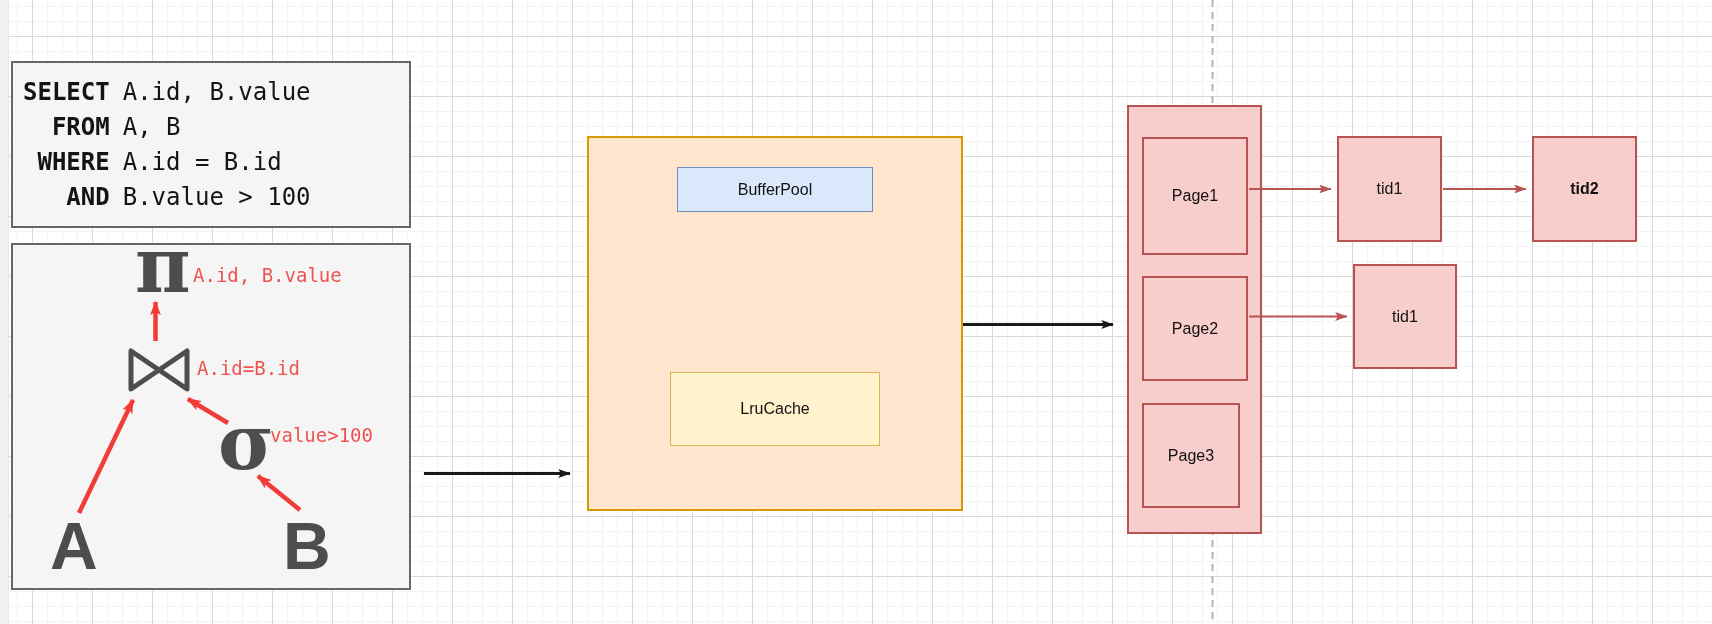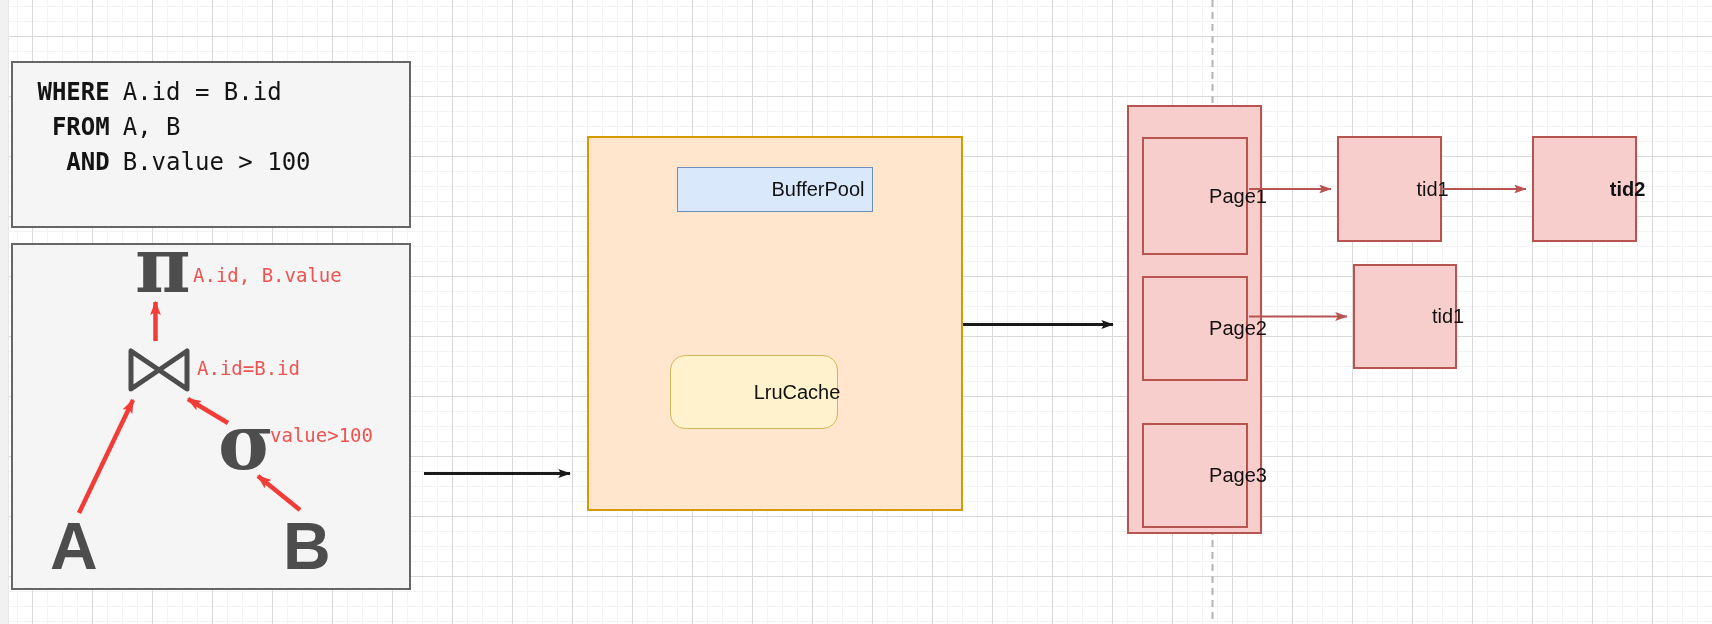--- a/index.html
+++ b/index.html
@@ -32,39 +32,42 @@
   
   .op-sym{position:absolute;color:#4d4d4d;font-family:"DejaVu Serif",serif;font-weight:bold;line-height:76px;font-size:76px;}
   .rel-sym{position:absolute;color:#4d4d4d;font-family:"Liberation Sans",sans-serif;font-weight:bold;font-size:66px;line-height:66px;}
   .ra-label{position:absolute;color:#ee5350;font-family:"DejaVu Sans Mono",monospace;font-size:19px;line-height:19px;white-space:nowrap;}
 
   
   .orange-box{background:#ffe6cc;border:2px solid #d79b00;}
   .blue-box{background:#dae8fc;border:1.5px solid #6c8ebf;}
   .yellow-box{background:#fff2cc;border:1.5px solid #d6b656;}
   .pink-box{background:#f8cecc;border:2px solid #b85450;}
-  .lbl{display:flex;align-items:center;justify-content:center;font-size:20px;color:#111;width:100%;height:100%;padding-left:43px;}
+  .lbl{display:flex;align-items:center;justify-content:center;font-size:16px;color:#111;width:100%;height:100%;}
 </style>
 </head>
 <body>
 
 <div class="stage">
 
   <div class="canvas-edge"></div>
 
   <svg class="svg-layer" width="1712" height="624">
     <line x1="1212.5" y1="0" x2="1212.5" y2="624" stroke="#b3b3b3" stroke-width="2" stroke-dasharray="7 5"></line>
   </svg>
 
   <div class="shape gray-panel sql-box" style="left:11px;top:61px;width:400px;height:167px;">
     <span class="sql-line">
-      <span class="sql-kw">WHERE</span><span>A.id = B.id</span>
+      <span class="sql-kw">SELECT</span><span>A.id, B.value</span>
     </span>
     <span class="sql-line">
       <span class="sql-kw">FROM</span><span>A, B</span>
+    </span>
+    <span class="sql-line">
+      <span class="sql-kw">WHERE</span><span>A.id = B.id</span>
     </span>
     <span class="sql-line">
       <span class="sql-kw">AND</span><span>B.value &gt; 100</span>
     </span>
   </div>
 
   <div class="shape gray-panel" style="left:11px;top:243px;width:400px;height:347px;">
 
     <span class="op-sym" style="left:122px;top:-17px;">π</span>
     <span class="ra-label" style="left:180px;top:21px;">A.id, B.value</span>
@@ -79,32 +82,32 @@
     <span class="ra-label" style="left:257px;top:181px;">value&gt;100</span>
 
     <span class="rel-sym" style="left:37px;top:268px;">A</span>
     <span class="rel-sym" style="left:270px;top:268px;">B</span>
   </div>
 
   <div class="shape orange-box" style="left:587px;top:136px;width:376px;height:375px;"></div>
   <div class="shape blue-box" style="left:677px;top:167px;width:196px;height:45px;">
     <span class="lbl">BufferPool</span>
   </div>
-  <div class="shape yellow-box" style="left:670px;top:355px;width:168px;height:74px;border-radius:15px;">
+  <div class="shape yellow-box" style="left:670px;top:372px;width:210px;height:74px;">
     <span class="lbl">LruCache</span>
   </div>
 
   <div class="shape pink-box" style="left:1127px;top:105px;width:135px;height:429px;"></div>
   <div class="shape pink-box" style="left:1142px;top:137px;width:106px;height:118px;">
     <span class="lbl">Page1</span>
   </div>
   <div class="shape pink-box" style="left:1142px;top:276px;width:106px;height:105px;">
     <span class="lbl">Page2</span>
   </div>
-  <div class="shape pink-box" style="left:1142px;top:423px;width:106px;height:105px;">
+  <div class="shape pink-box" style="left:1142px;top:403px;width:98px;height:105px;">
     <span class="lbl">Page3</span>
   </div>
 
   <div class="shape pink-box" style="left:1337px;top:136px;width:105px;height:106px;">
     <span class="lbl">tid1</span>
   </div>
   <div class="shape pink-box" style="left:1532px;top:136px;width:105px;height:106px;font-weight:bold;">
     <span class="lbl">tid2</span>
   </div>
   <div class="shape pink-box" style="left:1353px;top:264px;width:104px;height:105px;">

